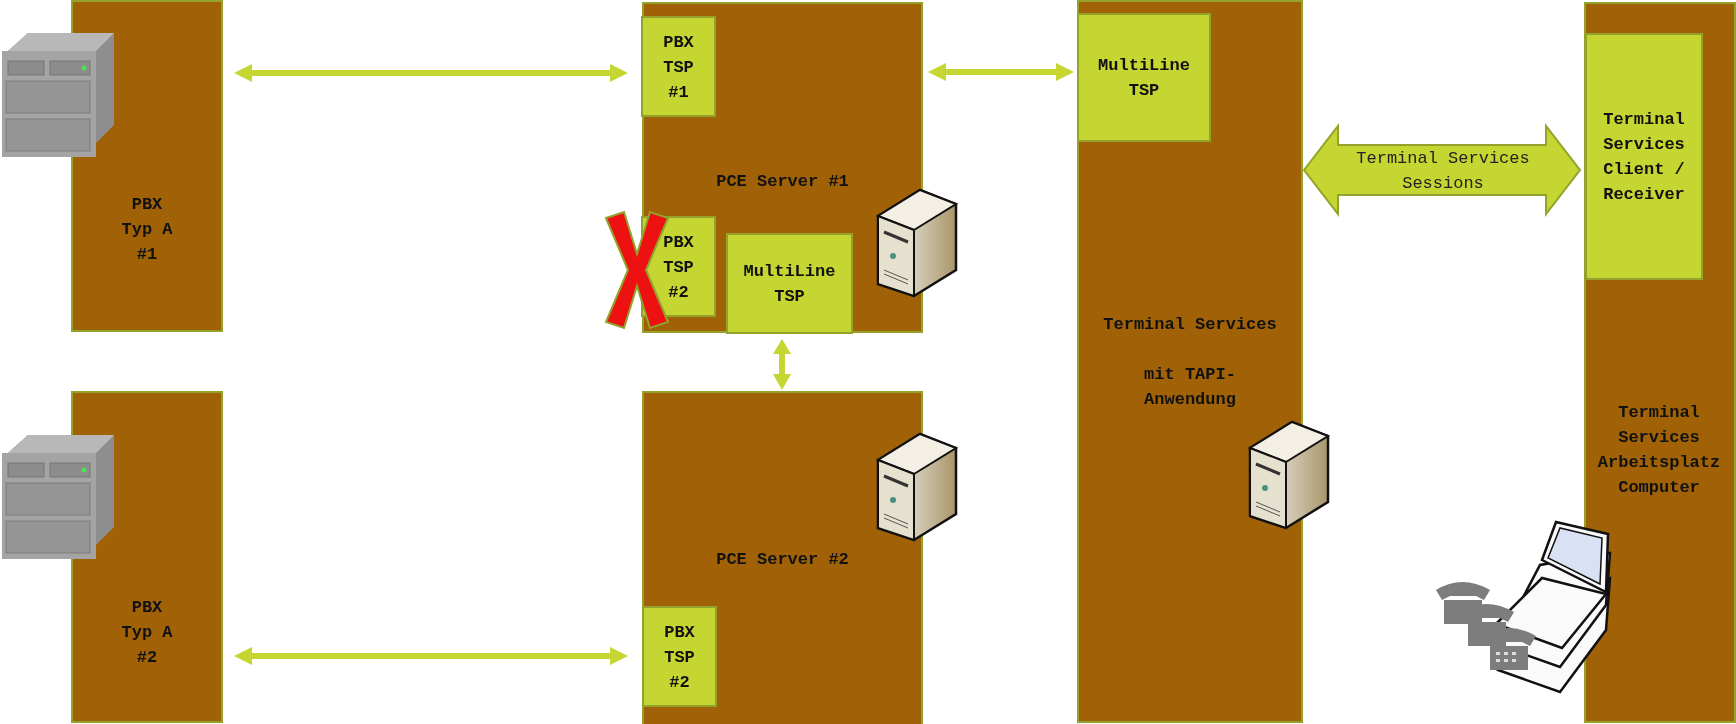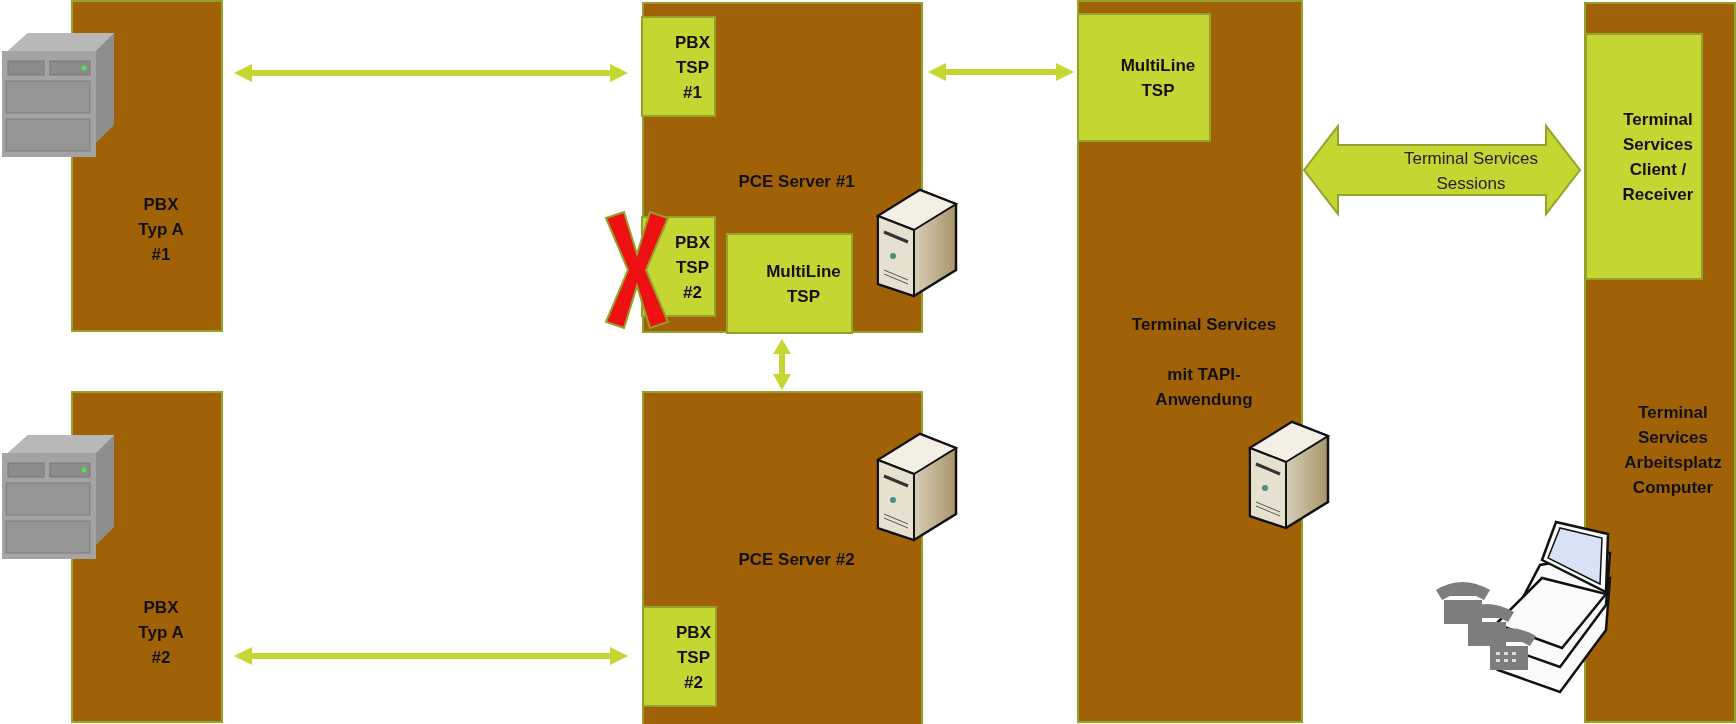--- a/index.html
+++ b/index.html
@@ -1,20 +1,20 @@
 <!DOCTYPE html>
 <html><head>
 <meta charset="utf-8">
 <style>
   html, body { margin:0; padding:0; background:#ffffff; }
   body { width:1736px; height:724px; position:relative; overflow:hidden;
          font-family:"DejaVu Sans", sans-serif; }
   .box { position:absolute; background:#a16207; border:2px solid #93a22a; box-sizing:border-box; }
-  .lbl { position:absolute; font-family:Liberation Sans, sans-serif; font-weight:bold;
-         color:#111; text-align:center; font-size:17px; line-height:25px; white-space:pre-line;padding-left:28px; }
+  .lbl { position:absolute; font-family:Liberation Mono, monospace; font-weight:bold;
+         color:#111; text-align:center; font-size:17px; line-height:25px; white-space:pre-line; }
   .sub { position:absolute; box-sizing:border-box; border:2px solid #93a22a; background:#c5d531; }
   .sub .lbl { left:0; right:0; }
   svg.abs { position:absolute; left:0; top:0; }
   .thin { font-weight:normal; font-size:17px; line-height:25px; color:#222; }
 </style>
 </head>
 <body>
 
 <svg class="abs" width="1736" height="724">
 

